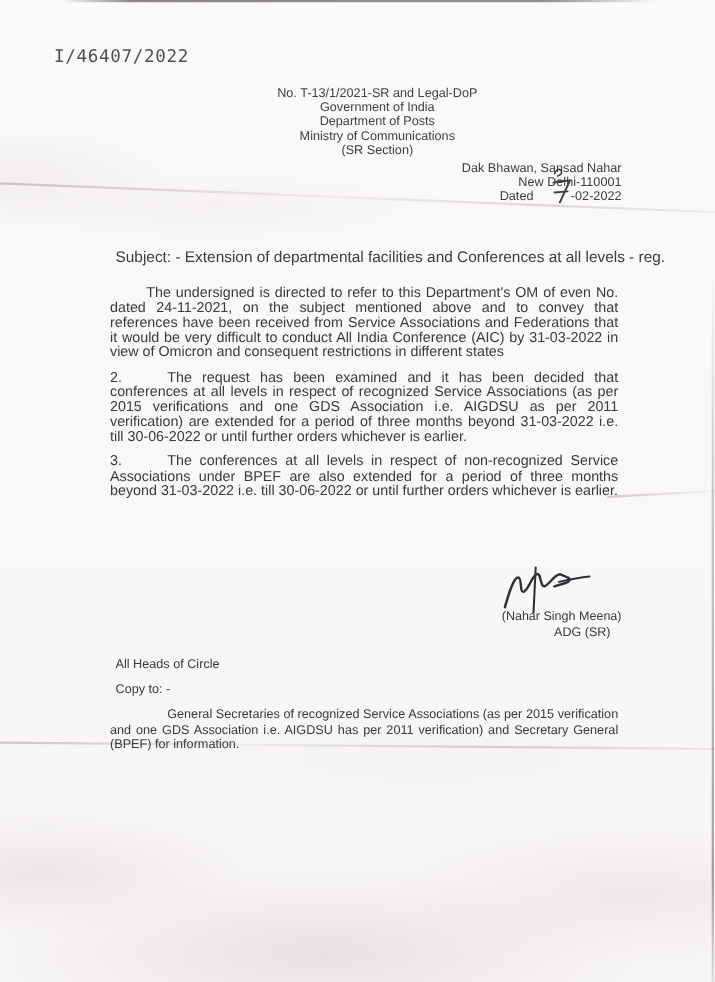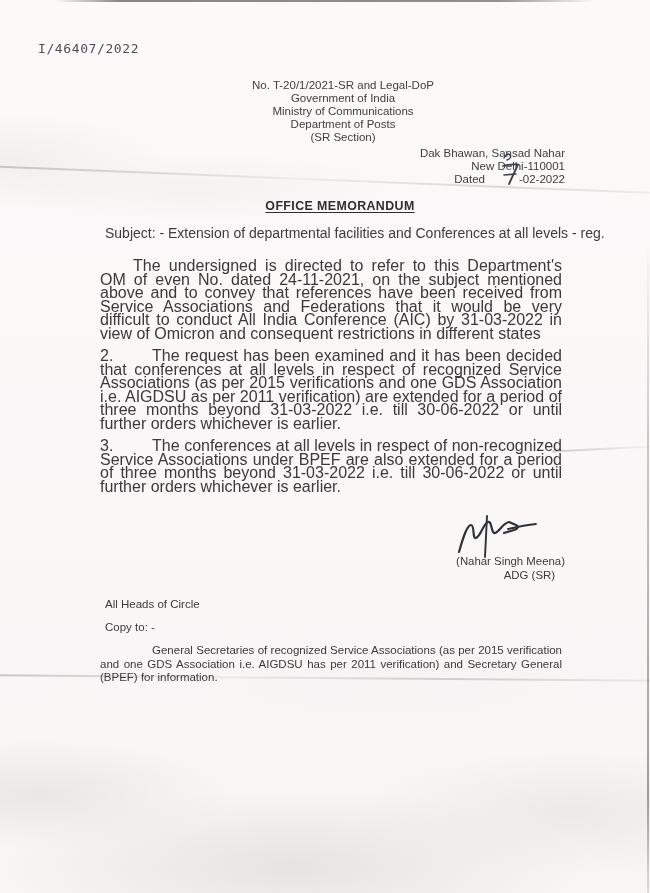--- a/index.html
+++ b/index.html
@@ -46,23 +46,23 @@
     transform: rotate(-3deg);
     background: linear-gradient(to right, rgba(175,166,166,0.55), rgba(200,192,192,0.1));
   }
   .right-edge-line {
     right: 1px; top: 240px; height: 653px; width: 2px;
     background: linear-gradient(to bottom, rgba(100,95,95,0), rgba(100,95,95,0.3) 30%, rgba(78,73,73,0.5) 85%, rgba(78,73,73,0.15));
   }
 
   
   .stamp-number {
-    position: absolute; top: 41px; left: 38px;
+    position: absolute; top: 41px; left: 49px;
     font-family: "DejaVu Sans Mono", monospace;
-    font-size: 13px; letter-spacing: 0.6px; color: #514d56;
+    font-size: 16px; letter-spacing: 0.6px; color: #514d56;
   }
   .letterhead {
     position: absolute; top: 79px; left: 36px; width: 614px;
     text-align: center; font-size: 11.5px; line-height: 13px; color: #404042;
   }
   .address-block {
     position: absolute; top: 147px; right: 85px;
     text-align: right; font-size: 11.5px; line-height: 12.8px; color: #3e3e40;
   }
   .dated-line .spacer { display: inline-block; width: 34px; }
@@ -74,21 +74,21 @@
     text-align: center; font-size: 12.4px; font-weight: bold;
     letter-spacing: 0.4px; color: #2e2e30;
   }
   .memo-title span { text-decoration: underline; text-underline-offset: 2px; }
   .subject-line {
     position: absolute; top: 225px; left: 105px; width: 500px;
     font-size: 14px; white-space: nowrap; color: #3c3c3e;
   }
   .doc-body {
     position: absolute; top: 259px; left: 100px; width: 462px;
-    font-size: 16px; line-height: 13.5px; text-align: justify; color: #3a3a3c;
+    font-size: 13px; line-height: 13.5px; text-align: justify; color: #3a3a3c;
   }
   .doc-body p { margin-bottom: 9px; }
   .para-first { text-indent: 33px; }
   .para-num { display: inline-block; width: 52px; text-indent: 0; }
   .sig-block {
     position: absolute; top: 512px; right: 85px; width: 180px;
     text-align: right; font-size: 11.4px; line-height: 14px; color: #3a3a3c;
   }
   .sig-scribble { display: block; margin: 0 26px -4px auto; }
   .sig-designation { padding-right: 10px; }
@@ -107,44 +107,41 @@
 
   <div class="artifact top-edge-line"></div>
   <div class="artifact crease-1"></div>
   <div class="artifact crease-2"></div>
   <div class="artifact crease-3"></div>
   <div class="artifact right-edge-line"></div>
 
   <div class="stamp-number">I/46407/2022</div>
 
   <div class="letterhead">
-    <div>No. T-20/1/2021-SR and Legal-DoP</div>
+    <div>No. T-13/1/2021-SR and Legal-DoP</div>
     <div>Government of India</div>
+    <div>Department of Posts</div>
     <div>Ministry of Communications</div>
-    <div>Department of Posts</div>
     <div>(SR Section)</div>
   </div>
 
   <div class="address-block">
     <div>Dak Bhawan, Sansad Nahar</div>
     <div>New Delhi-110001</div>
     <div class="dated-line"><span>Dated</span><span class="spacer"></span><span>-02-2022</span></div>
   </div>
 
   <svg class="handwritten-date" viewBox="0 0 27 35">
     <g fill="none" stroke="#3c4148" stroke-linecap="round" stroke-linejoin="round">
       <path d="M8,7 Q11,1 14,4 Q16,7 11,9" stroke-width="1.4"></path>
       <path d="M7,15 Q14,13 22,13.5 L13,33" stroke-width="1.8"></path>
       <path d="M8,24 L20,23" stroke-width="1.6"></path>
     </g>
   </svg>
 
-  <div class="memo-title">
-    <span>OFFICE MEMORANDUM</span>
-  </div>
 
   <div class="subject-line">Subject: - Extension of departmental facilities and Conferences at all levels - reg.</div>
 
   <div class="doc-body">
     <p class="para-first">The undersigned is directed to refer to this Department's OM of even No. dated 24-11-2021, on the subject mentioned above and to convey that references have been received from Service Associations and Federations that it would be very difficult to conduct All India Conference (AIC) by 31-03-2022 in view of Omicron and consequent restrictions in different states</p>
     <p><span class="para-num">2.</span><span>The request has been examined and it has been decided that conferences at all levels in respect of recognized Service Associations (as per 2015 verifications and one GDS Association i.e. AIGDSU as per 2011 verification) are extended for a period of three months beyond 31-03-2022 i.e. till 30-06-2022 or until further orders whichever is earlier.</span></p>
     <p><span class="para-num">3.</span><span>The conferences at all levels in respect of non-recognized Service Associations under BPEF are also extended for a period of three months beyond 31-03-2022 i.e. till 30-06-2022 or until further orders whichever is earlier.</span></p>
   </div>
 
   <div class="sig-block">

